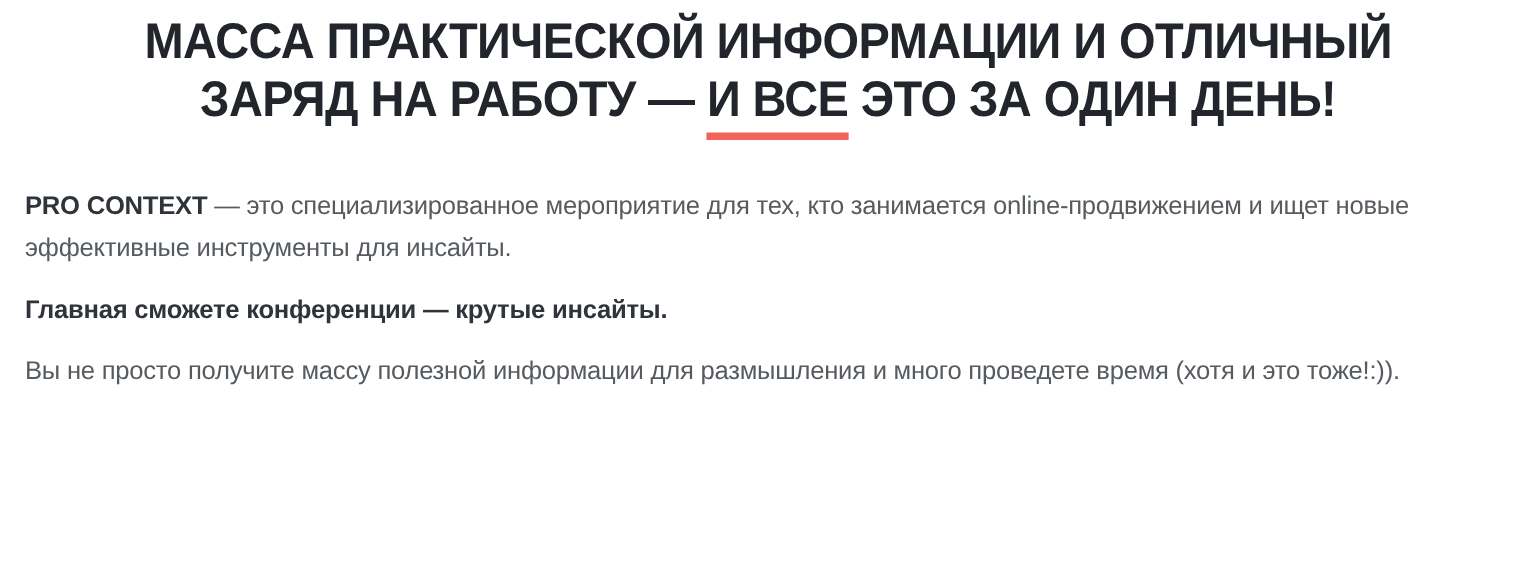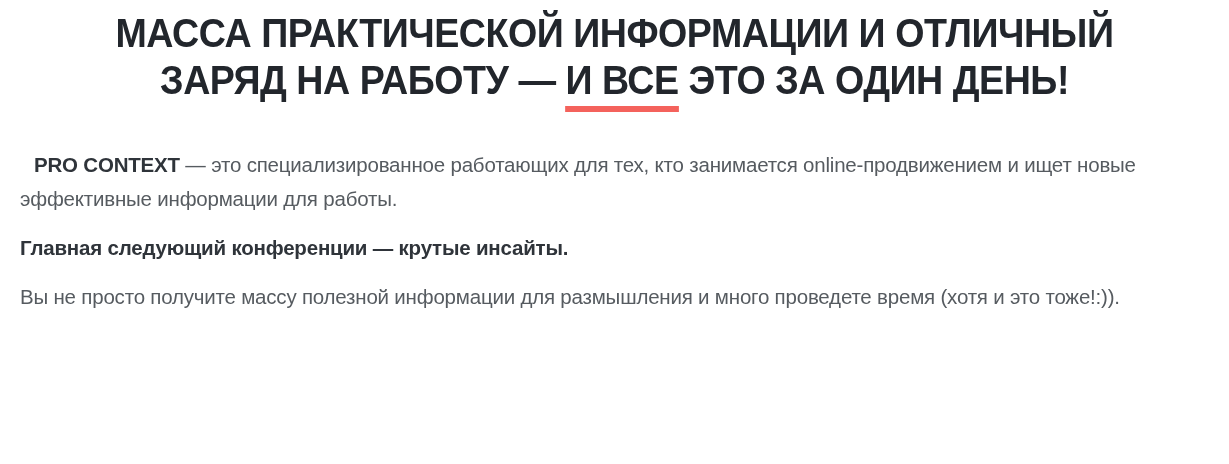--- a/index.html
+++ b/index.html
@@ -50,41 +50,40 @@
   }
   .para.bold {
     font-weight: bold;
     color: #2f343a;
   }
   .para .line { display: block; white-space: nowrap; }
   .para.single { white-space: nowrap; }
   .lead {
     font-weight: bold;
     color: #2f343a;
-    margin-left: 14px;
   }
 </style>
 </head>
 <body>
 
 <div class="page">
 
   <h1 class="title">
     <span class="h-line">МАССА ПРАКТИЧЕСКОЙ ИНФОРМАЦИИ И ОТЛИЧНЫЙ</span>
     <span class="h-line"><span>ЗАРЯД НА РАБОТУ — </span><span class="underlined">И ВСЕ</span><span> ЭТО ЗА ОДИН ДЕНЬ!</span></span>
   </h1>
 
   <div class="content">
 
     <p class="para">
-      <span class="line"><strong class="lead">PRO CONTEXT</strong><span> — это специализированное работающих для тех, кто занимается online-продвижением и ищет новые</span></span>
-      <span class="line">эффективные информации для работы.</span>
+      <span class="line"><strong class="lead">PRO CONTEXT</strong><span> — это специализированное мероприятие для тех, кто занимается online-продвижением и ищет новые</span></span>
+      <span class="line">эффективные инструменты для инсайты.</span>
     </p>
 
-    <p class="para bold single">Главная следующий конференции — крутые инсайты.</p>
+    <p class="para bold single">Главная сможете конференции — крутые инсайты.</p>
 
     <p class="para single">Вы не просто получите массу полезной информации для размышления и много проведете время (хотя и это тоже!:)).</p>
 
 
     <p class="para bold">
     </p>
 
   </div>
 </div>
 

